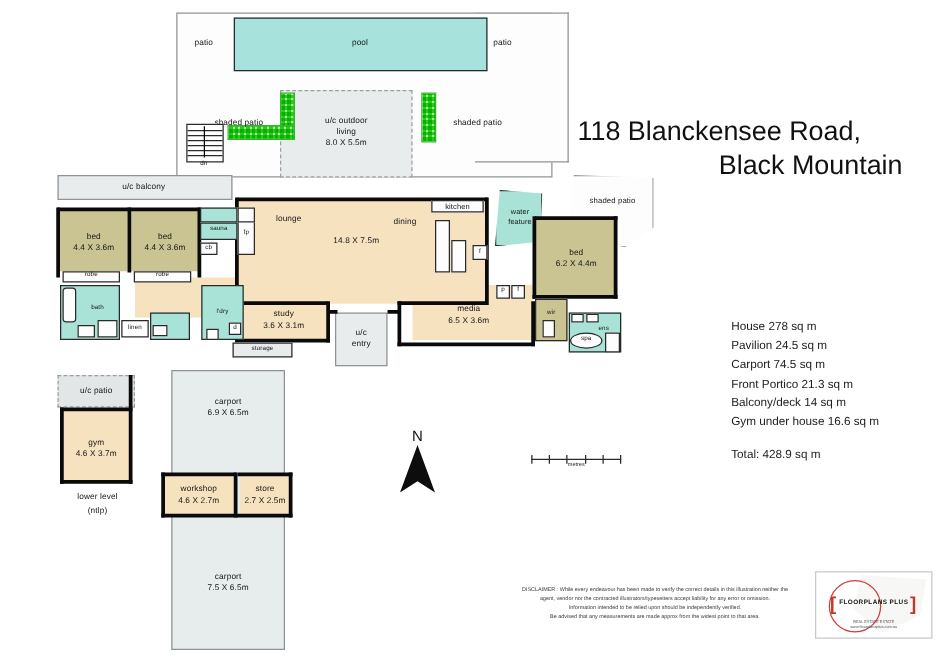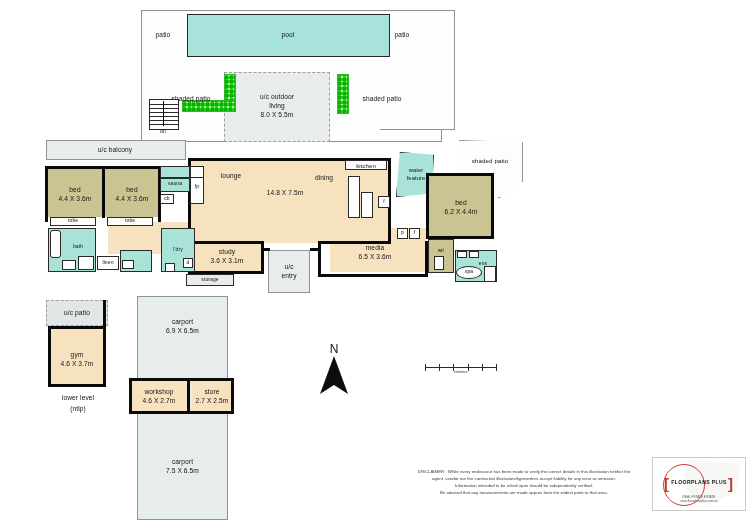--- a/index.html
+++ b/index.html
@@ -268,21 +268,34 @@
   <div class="wall" style="left:190px;top:378px;width:44px;height:3px;"></div>
   <div class="wall" style="left:231px;top:378px;width:3px;height:36px;"></div>
   <div class="lbl" style="left:131px;top:388px;width:56px;">workshop</div>
   <div class="lbl" style="left:131px;top:397px;width:56px;">4.6 X 2.7m</div>
   <div class="lbl" style="left:192px;top:388px;width:40px;">store</div>
   <div class="lbl" style="left:190px;top:397px;width:44px;">2.7 X 2.5m</div>
 
   <div class="lbl" style="left:137px;top:458px;width:91px;">carport</div>
   <div class="lbl" style="left:137px;top:467px;width:91px;">7.5 X 6.5m</div>
 
-
+  <div id="title">
+    <span>118 Blanckensee Road,</span>
+    <span class="l2">Black Mountain</span>
+  </div>
+
+  <div id="areas">
+    <div>House 278 sq m</div>
+    <div>Pavilion 24.5 sq m</div>
+    <div>Carport 74.5 sq m</div>
+    <div>Front Portico 21.3 sq m</div>
+    <div>Balcony/deck 14 sq m</div>
+    <div>Gym under house 16.6 sq m</div>
+    <div class="tot">Total: 428.9 sq m</div>
+  </div>
 
   <div id="north">
     <div class="n">N</div>
     <svg width="44" height="38" style="position:absolute;left:0;top:14px;">
       <polygon points="22,0 36,38 22,29 8,38" fill="#0d0d0d"></polygon>
     </svg>
   </div>
 
   <div id="scale">
     <div class="bar"></div>

